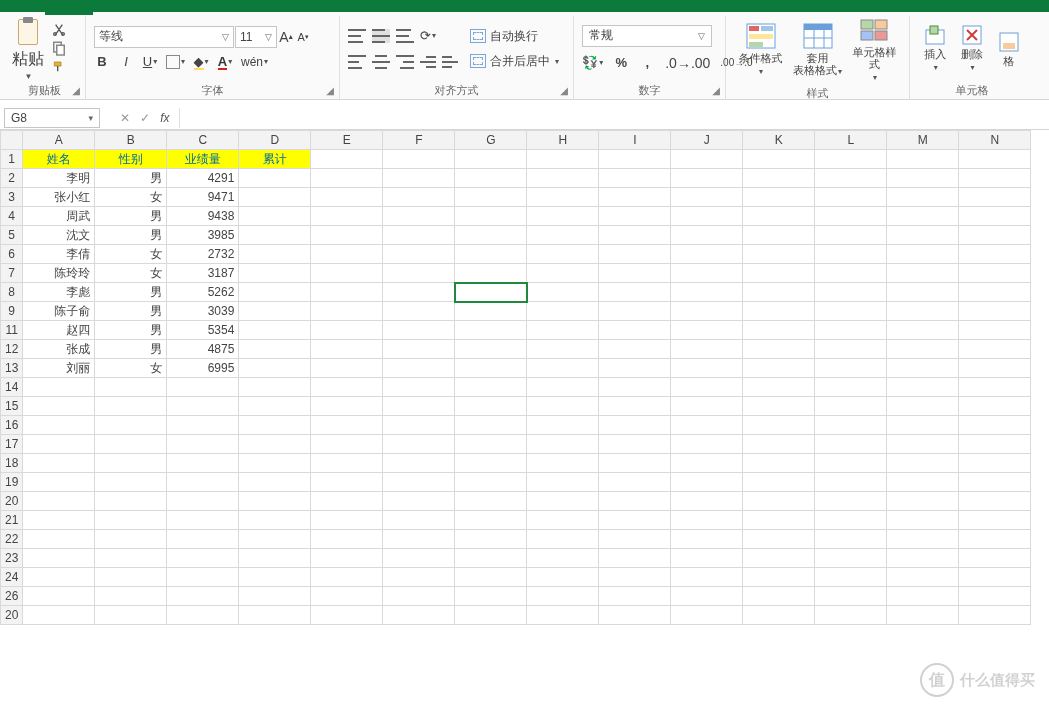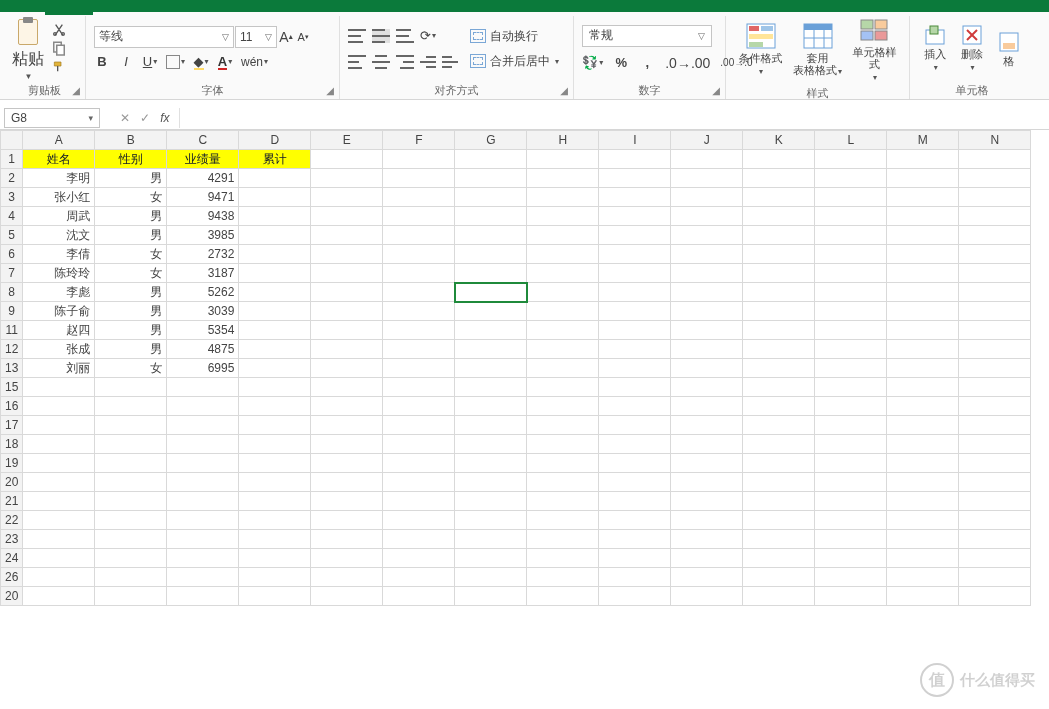--- a/index.html
+++ b/index.html
@@ -72,21 +72,21 @@
 
 .grid-wrap{position:relative;overflow:hidden;height:560px;}
 table.sheet{border-collapse:collapse;table-layout:fixed;}
 table.sheet th,table.sheet td{border:1px solid #d9d9d9;height:19px;font-size:12px;padding:0 4px;white-space:nowrap;overflow:hidden;}
 table.sheet thead th{background:#f3f3f3;color:#444;font-weight:normal;text-align:center;position:relative;}
 table.sheet td.rh{background:#f3f3f3;text-align:center;color:#444;width:22px;}
 .colw{width:72px;}
 th.corner{width:22px;background:#f3f3f3;}
 td.data{text-align:right;}
 td.num{text-align:right;}
-td.hdr{background:#ffff00;text-align:center;color:#0f172a;}
+td.hdr{background:#ffff00;text-align:center;color:#0369a1;}
 
 
 .wm{position:absolute;right:14px;bottom:12px;display:flex;align-items:center;gap:6px;opacity:.18;color:#000;font-weight:bold;}
 .wm .circ{width:34px;height:34px;border:2px solid #000;border-radius:50%;display:flex;align-items:center;justify-content:center;font-size:16px;}
 
 .selcell{outline:2px solid #1f8a3b;outline-offset:-1px;}
 </style>
 </head>
 <body>
 
@@ -568,20 +568,37 @@
           <td class=""></td>
           <td class=""></td>
           <td class=""></td>
           <td class=""></td>
           <td class=""></td>
           <td class=""></td>
           <td class=""></td>
           <td class=""></td>
         </tr>
         <tr>
+          <td class="rh">14</td>
+          <td class=""></td>
+          <td class=""></td>
+          <td class=""></td>
+          <td class=""></td>
+          <td class=""></td>
+          <td class=""></td>
+          <td class=""></td>
+          <td class=""></td>
+          <td class=""></td>
+          <td class=""></td>
+          <td class=""></td>
+          <td class=""></td>
+          <td class=""></td>
+          <td class=""></td>
+        </tr>
+        <tr>
           <td class="rh">15</td>
           <td class=""></td>
           <td class=""></td>
           <td class=""></td>
           <td class=""></td>
           <td class=""></td>
           <td class=""></td>
           <td class=""></td>
           <td class=""></td>
           <td class=""></td>

